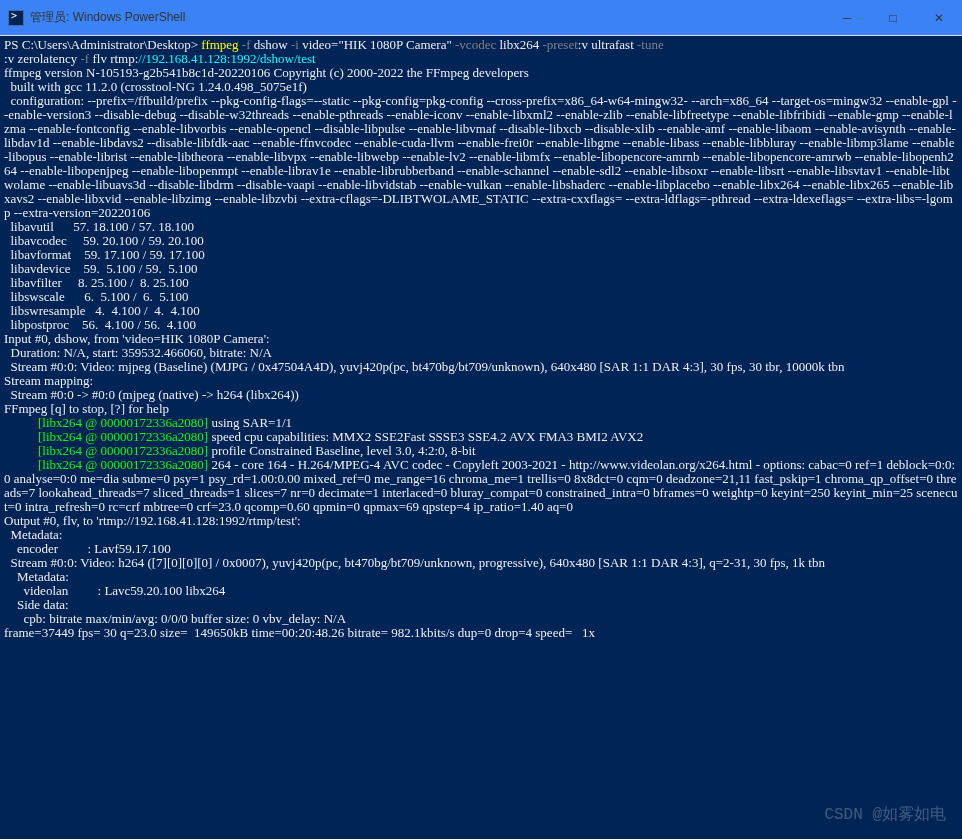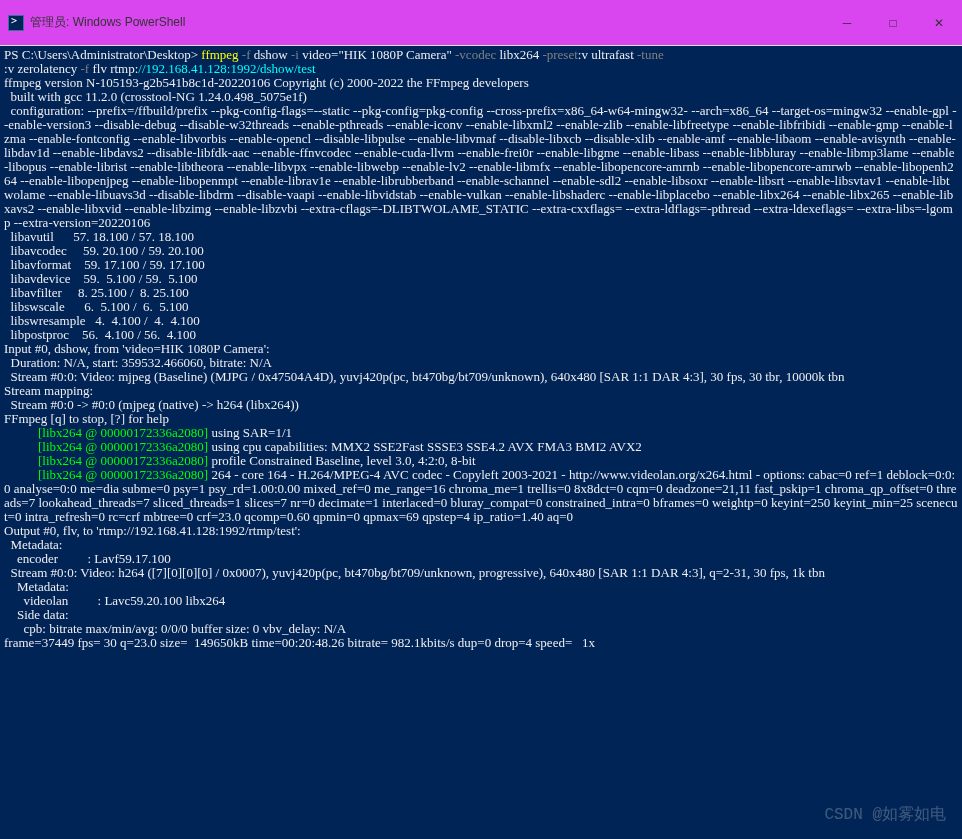--- a/index.html
+++ b/index.html
@@ -1,17 +1,17 @@
 <!DOCTYPE html>
 <html><head>
 <meta charset="utf-8">
 <style>
 * { margin:0; padding:0; box-sizing:border-box; }
 body { width:962px; height:839px; background:#012456; font-family:"NSimSun",Consolas,monospace; font-size:13px; overflow:hidden; position:relative; }
-.titlebar { height:46px; background:#d946ef; display:flex; align-items:center; border-bottom:1px solid #ddd; }
+.titlebar { height:36px; background:#3b82f6; display:flex; align-items:center; border-bottom:1px solid #ddd; }
 .titlebar .ico { width:16px; height:16px; margin:0 6px 0 8px; background:#012456; border:1px solid #3a6ea5; position:relative; }
 .titlebar .ico::after { content:">"; color:#fff; font-size:10px; position:absolute; left:2px; top:-1px; }
 .titlebar .title { flex:1; color:#333; font-size:12px; font-family:"Microsoft YaHei",sans-serif; }
 .winbtn { width:46px; height:30px; display:flex; align-items:center; justify-content:center; color:#333; font-size:12px; font-family:sans-serif; }
 .terminal { padding:2px 4px; color:#eeedf0; line-height:14px; white-space:pre-wrap; word-break:break-all; font-family:Liberation Serif, serif; }
 .g  { color:#808080; }
 .y  { color:#ffff00; }
 .c  { color:#00ffff; }
 .lg { color:#00ff00;margin-left:34px; }
 .watermark { position:absolute; right:16px; bottom:14px; color:rgba(230,230,230,.28); font-family:Liberation Mono, monospace; font-size:16px; pointer-events:none; }
@@ -40,21 +40,21 @@
 <span>  libswscale      6.  5.100 /  6.  5.100</span>
 <span>  libswresample   4.  4.100 /  4.  4.100</span>
 <span>  libpostproc    56.  4.100 / 56.  4.100</span>
 <span>Input #0, dshow, from 'video=HIK 1080P Camera':</span>
 <span>  Duration: N/A, start: 359532.466060, bitrate: N/A</span>
 <span>  Stream #0:0: Video: mjpeg (Baseline) (MJPG / 0x47504A4D), yuvj420p(pc, bt470bg/bt709/unknown), 640x480 [SAR 1:1 DAR 4:3], 30 fps, 30 tbr, 10000k tbn</span>
 <span>Stream mapping:</span>
 <span>  Stream #0:0 -&gt; #0:0 (mjpeg (native) -&gt; h264 (libx264))</span>
 <span>FFmpeg [q] to stop, [?] for help</span>
 <span class="lg">[libx264 @ 00000172336a2080]</span><span> using SAR=1/1</span>
-<span class="lg">[libx264 @ 00000172336a2080]</span><span> using cpu capabilities: MMX2 SSE2Fast SSSE3 SSE4.2 AVX FMA3 BMI2 AVX2</span>
+<span class="lg">[libx264 @ 00000172336a2080]</span><span> speed cpu capabilities: MMX2 SSE2Fast SSSE3 SSE4.2 AVX FMA3 BMI2 AVX2</span>
 <span class="lg">[libx264 @ 00000172336a2080]</span><span> profile Constrained Baseline, level 3.0, 4:2:0, 8-bit</span>
 <span class="lg">[libx264 @ 00000172336a2080]</span><span> 264 - core 164 - H.264/MPEG-4 AVC codec - Copyleft 2003-2021 - http://www.videolan.org/x264.html - options: cabac=0 ref=1 deblock=0:0:0 analyse=0:0 me=dia subme=0 psy=1 psy_rd=1.00:0.00 mixed_ref=0 me_range=16 chroma_me=1 trellis=0 8x8dct=0 cqm=0 deadzone=21,11 fast_pskip=1 chroma_qp_offset=0 threads=7 lookahead_threads=7 sliced_threads=1 slices=7 nr=0 decimate=1 interlaced=0 bluray_compat=0 constrained_intra=0 bframes=0 weightp=0 keyint=250 keyint_min=25 scenecut=0 intra_refresh=0 rc=crf mbtree=0 crf=23.0 qcomp=0.60 qpmin=0 qpmax=69 qpstep=4 ip_ratio=1.40 aq=0</span>
 <span>Output #0, flv, to 'rtmp://192.168.41.128:1992/rtmp/test':</span>
 <span>  Metadata:</span>
 <span>    encoder         : Lavf59.17.100</span>
 <span>  Stream #0:0: Video: h264 ([7][0][0][0] / 0x0007), yuvj420p(pc, bt470bg/bt709/unknown, progressive), 640x480 [SAR 1:1 DAR 4:3], q=2-31, 30 fps, 1k tbn</span>
 <span>    Metadata:</span>
 <span>      videolan         : Lavc59.20.100 libx264</span>
 <span>    Side data:</span>
 <span>      cpb: bitrate max/min/avg: 0/0/0 buffer size: 0 vbv_delay: N/A</span>

